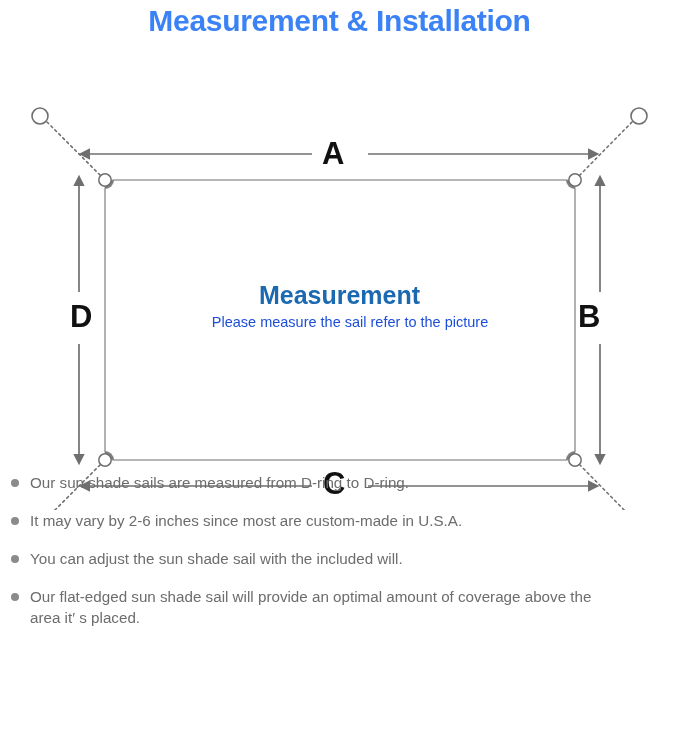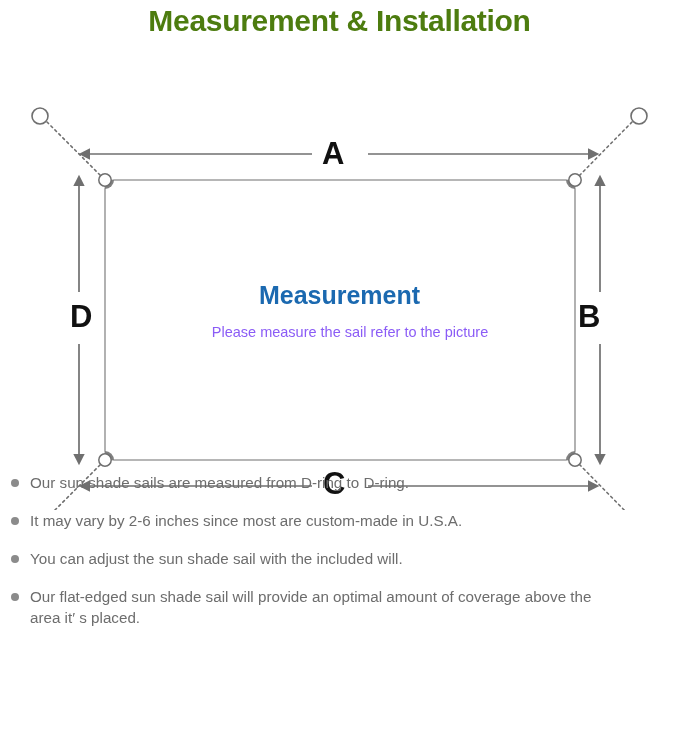--- a/index.html
+++ b/index.html
@@ -11,21 +11,21 @@
     width: 679px;
     height: 739px;
     font-family: "Liberation Sans", sans-serif;
     color: #6e6e6e;
     overflow: hidden;
     position: relative;
   }
 
   #page-title {
     text-align: center;
-    color: #4d7c0f;
+    color: #3b82f6;
     font-size: 30px;
     font-weight: bold;
     letter-spacing: -0.3px;
     padding-top: 2px;
     margin: 0;
     line-height: 38px;
   }
 
   #diagram-area {
     position: relative;
@@ -60,24 +60,24 @@
     text-align: center;
     pointer-events: none;
   }
   #sail-measurement-title {
     color: #1b69b0;
     font-size: 25px;
     font-weight: bold;
     line-height: 30px;
   }
   #sail-measurement-sub {
-    color: #8b5cf6;
+    color: #1d4ed8;
     font-size: 14.5px;
     line-height: 20px;
-    margin-top: 12px;
+    margin-top: 2px;
     padding-left: 21px;
   }
 
   #notes-list {
     position: absolute;
     left: 0;
     top: 472px;
     width: 608px;
     padding: 0;
     margin: 0;

